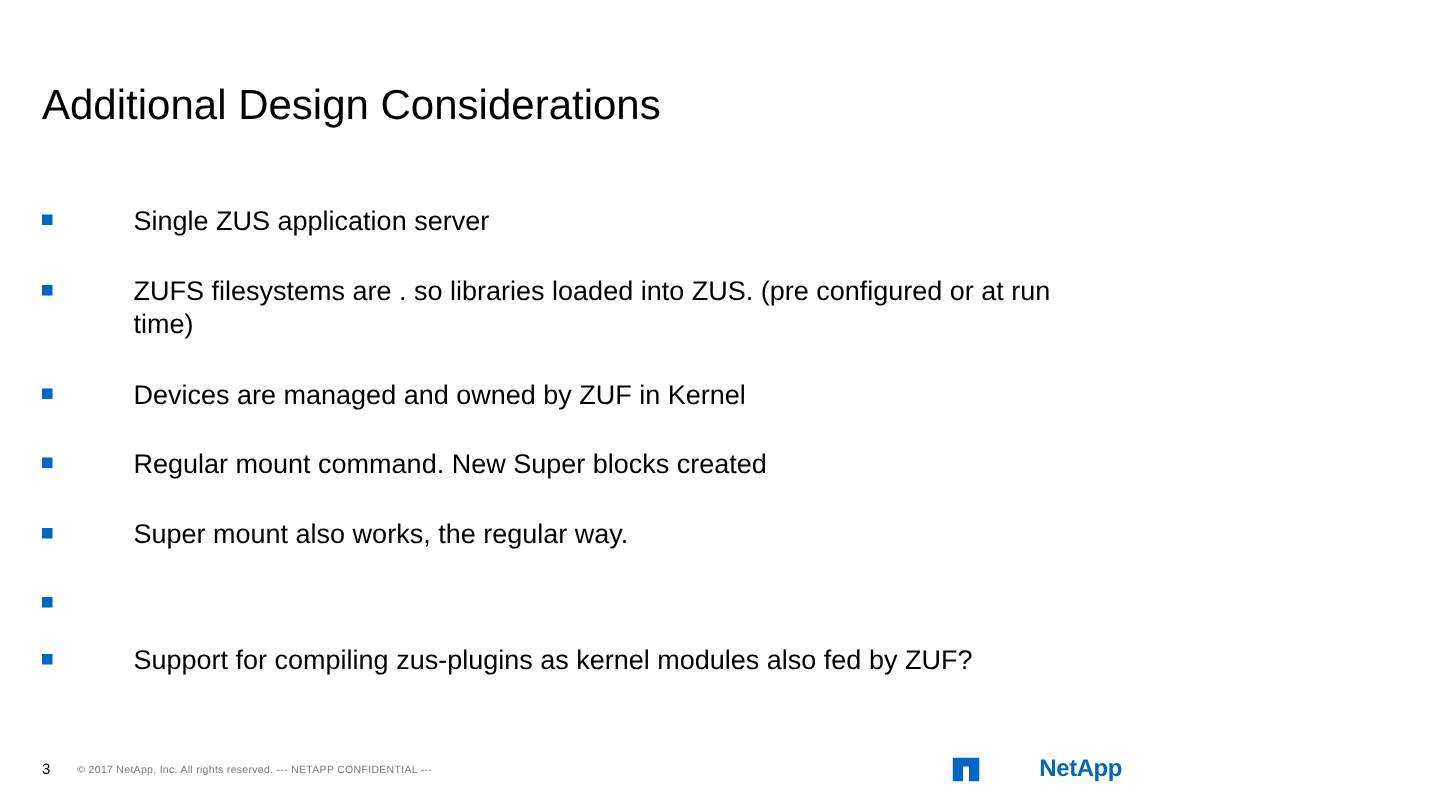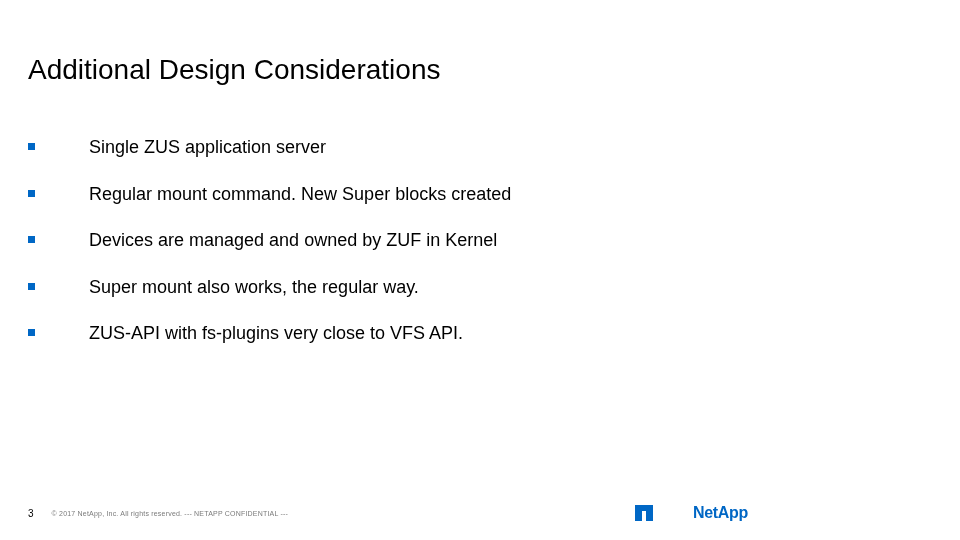--- a/index.html
+++ b/index.html
@@ -99,33 +99,40 @@
 
   <div class="title">Additional Design Considerations</div>
 
   <div class="content">
     <div class="bullet-item">
       <span class="bullet-square"></span>
       <span class="bullet-text">Single ZUS application server</span>
     </div>
     <div class="bullet-item">
       <span class="bullet-square"></span>
-      <span class="bullet-text">Regular mount command. New Super blocks created</span>
+      <span class="bullet-text">ZUFS filesystems are . so libraries loaded into ZUS. (pre configured or at run time)</span>
     </div>
     <div class="bullet-item">
       <span class="bullet-square"></span>
       <span class="bullet-text">Devices are managed and owned by ZUF in Kernel</span>
     </div>
     <div class="bullet-item">
       <span class="bullet-square"></span>
+      <span class="bullet-text">Regular mount command. New Super blocks created</span>
+    </div>
+    <div class="bullet-item">
+      <span class="bullet-square"></span>
       <span class="bullet-text">Super mount also works, the regular way.</span>
     </div>
     <div class="bullet-item">
       <span class="bullet-square"></span>
-      <span class="bullet-text">ZUS-API with fs-plugins very close to VFS API.</span>
+    </div>
+    <div class="bullet-item">
+      <span class="bullet-square"></span>
+      <span class="bullet-text">Support for compiling zus-plugins as kernel modules also fed by ZUF?</span>
     </div>
   </div>
 
   <div class="footer">
     <div class="footer-left">
       <span class="page-num">3</span>
       <span class="copyright">© 2017 NetApp, Inc. All rights reserved.   --- NETAPP CONFIDENTIAL ---</span>
     </div>
     <div class="logo">
       <svg class="logo-mark" viewBox="0 0 18 16">

